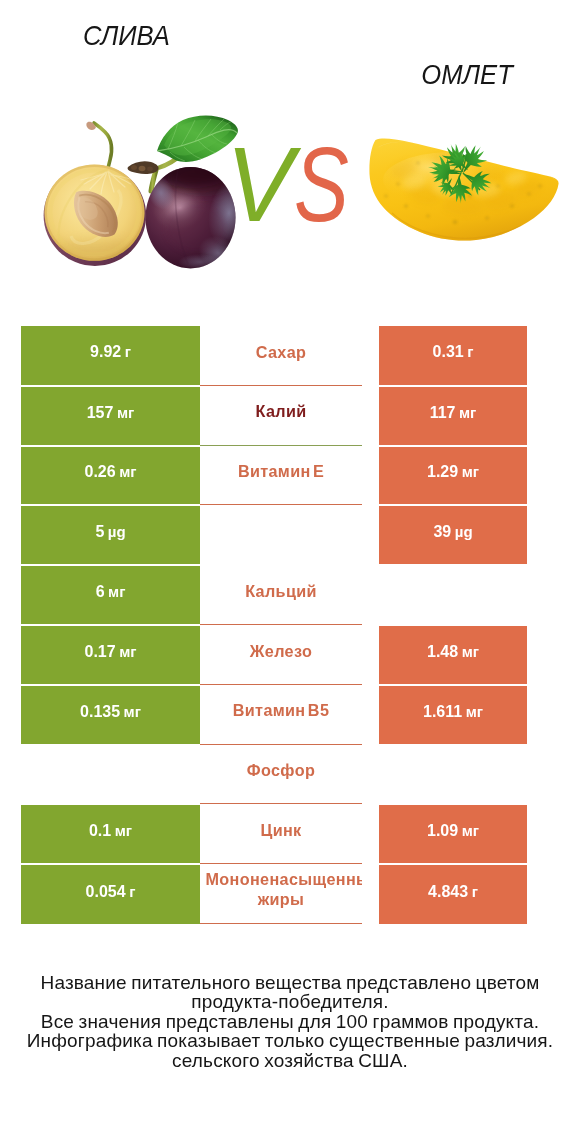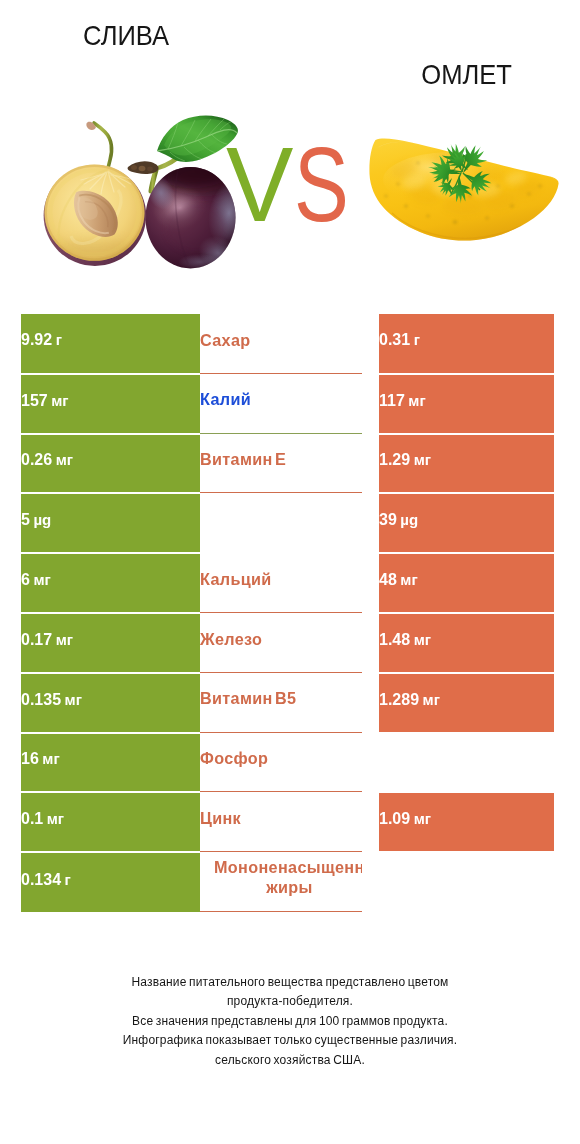--- a/index.html
+++ b/index.html
@@ -6,60 +6,60 @@
   * { box-sizing: border-box; }
   html, body { margin:0; padding:0; background:#ffffff; }
   body {
     width: 580px; height: 1144px;
     font-family: "Liberation Sans", sans-serif;
     overflow: hidden;
   }
   .page { position: relative; width:580px; height:1144px; background:#fff; }
 
   
-  .header { position:absolute; left:0; top:0; width:580px; height:300px; }
+  .header { position:absolute; left:0; top:0; width:580px; height:300px;font-style:italic; }
   .ptitle { position:absolute; top:22px; font-size:28px; line-height:28px;
             color:#161616; text-align:center; font-weight:400; white-space:nowrap; }
   .ptitle span { display:inline-block; transform:scaleX(0.914); transform-origin:center; }
   .ptitle.left  { left:0px;   width:253px; }
   .ptitle.right { left:341px; width:252px;margin-top:39px; }
 
   .heroSvg { position:absolute; left:0; top:0; width:580px; height:300px; }
 
   .vsl { position:absolute; top:140px; height:90px; font-size:105px; line-height:90px;
          font-weight:400; white-space:nowrap; display:inline-block; }
   .vsl.v { color:#7fae28; transform:scaleX(0.962); transform-origin:left; left:226px; }
   .vsl.s { color:#e2664a; transform:scaleX(0.782); transform-origin:left; left:294px; }
 
   
   .table { position:absolute; left:21px; top:314px; width:537px; height:598px; }
   .row { position:relative; height:59.8px; }
-  .cell { position:absolute; top:0; height:59.8px; display:flex;
-          align-items:center; overflow:hidden; }
+  .cell { position:absolute; top:12px; height:59.8px; display:flex;
+          align-items:center; justify-content:center; overflow:hidden; }
   .c-left  { left:0px;   width:179px; background:#82a62f; color:#ffffff; }
   .c-mid   { left:179px; width:162px; background:#ffffff; }
-  .c-right { left:358px; width:175px; background:#e06d49; color:#ffffff; }
+  .c-right { left:358px; width:148px; background:#e06d49; color:#ffffff; }
   .row .c-left, .row .c-right { border-top:1px solid #ffffff; border-bottom:1px solid #ffffff; }
   .row:first-child .c-left, .row:first-child .c-right { border-top:0; }
   .row:last-child  .c-left, .row:last-child  .c-right { border-bottom:0; }
   .c-mid { border-bottom:1.2px solid #cf6d4d; }
   .c-mid.win-left { border-bottom-color:#8aa055; }
 
   .val { white-space:nowrap; font-size:16px; font-weight:700; letter-spacing:0px;
          position:relative; top:-3px; }
   .val .u { font-size:15px; font-weight:700; margin-left:3.5px; }
   .nut { font-size:16.2px; font-weight:700; color:#d06b4b; text-align:center;
          line-height:19.7px; white-space:nowrap; letter-spacing:0.35px; word-spacing:-2.5px;
          position:relative; top:-3px; }
-  .nut.win-left { color:#1d4ed8; }
+  .nut.win-left { color:#7f1d1d; }
   .nut.wrap { white-space:normal; width:179px; position:relative; top:-4px; text-indent:14px; }
 
   
   .foot { position:absolute; left:0; top:973px; width:580px; text-align:center;
-          font-size:12px; line-height:19.45px; color:#161616;
+          font-size:19px; line-height:19.45px; color:#161616;
           letter-spacing:0.18px; word-spacing:-1px; white-space:nowrap; }
   .foot p { margin:0; padding:0; }
 </style>
 </head>
 <body>
 
 <div class="page">
 
   <div class="header">
 
@@ -414,71 +414,68 @@
           <span class="val"><span>39</span><span class="u">µg</span></span>
         </div>
       </div>
       <div class="row">
         <div class="cell c-left">
           <span class="val"><span>6</span><span class="u">мг</span></span>
         </div>
         <div class="cell c-mid">
           <span class="nut">Кальций</span>
         </div>
-        <div class="cell c-right">
-          <span class="val"><span>48</span><span class="u">мг</span></span>
-        </div>
       </div>
       <div class="row">
         <div class="cell c-left">
           <span class="val"><span>0.17</span><span class="u">мг</span></span>
         </div>
         <div class="cell c-mid">
           <span class="nut">Железо</span>
         </div>
         <div class="cell c-right">
           <span class="val"><span>1.48</span><span class="u">мг</span></span>
         </div>
       </div>
       <div class="row">
         <div class="cell c-left">
           <span class="val"><span>0.135</span><span class="u">мг</span></span>
         </div>
         <div class="cell c-mid">
           <span class="nut">Витамин B5</span>
         </div>
         <div class="cell c-right">
-          <span class="val"><span>1.289</span><span class="u">мг</span></span>
-        </div>
-      </div>
-      <div class="row">
-        <div class="cell c-left">
-          <span class="val"><span>16</span><span class="u">мг</span></span>
-        </div>
+          <span class="val"><span>1.611</span><span class="u">мг</span></span>
+        </div>
+      </div>
+      <div class="row">
         <div class="cell c-mid">
           <span class="nut">Фосфор</span>
         </div>
       </div>
       <div class="row">
         <div class="cell c-left">
           <span class="val"><span>0.1</span><span class="u">мг</span></span>
         </div>
         <div class="cell c-mid">
           <span class="nut">Цинк</span>
         </div>
         <div class="cell c-right">
           <span class="val"><span>1.09</span><span class="u">мг</span></span>
         </div>
       </div>
       <div class="row">
         <div class="cell c-left">
-          <span class="val"><span>0.134</span><span class="u">г</span></span>
+          <span class="val"><span>0.054</span><span class="u">г</span></span>
         </div>
         <div class="cell c-mid">
           <span class="nut wrap">Мононенасыщенные жиры</span>
+        </div>
+        <div class="cell c-right">
+          <span class="val"><span>4.843</span><span class="u">г</span></span>
         </div>
       </div>
     </div>
 
   <div class="foot">
       <p>Название питательного вещества представлено цветом</p>
       <p>продукта-победителя.</p>
       <p>Все значения представлены для 100 граммов продукта.</p>
       <p>Инфографика показывает только существенные различия.</p>
       <p>сельского хозяйства США.</p>

